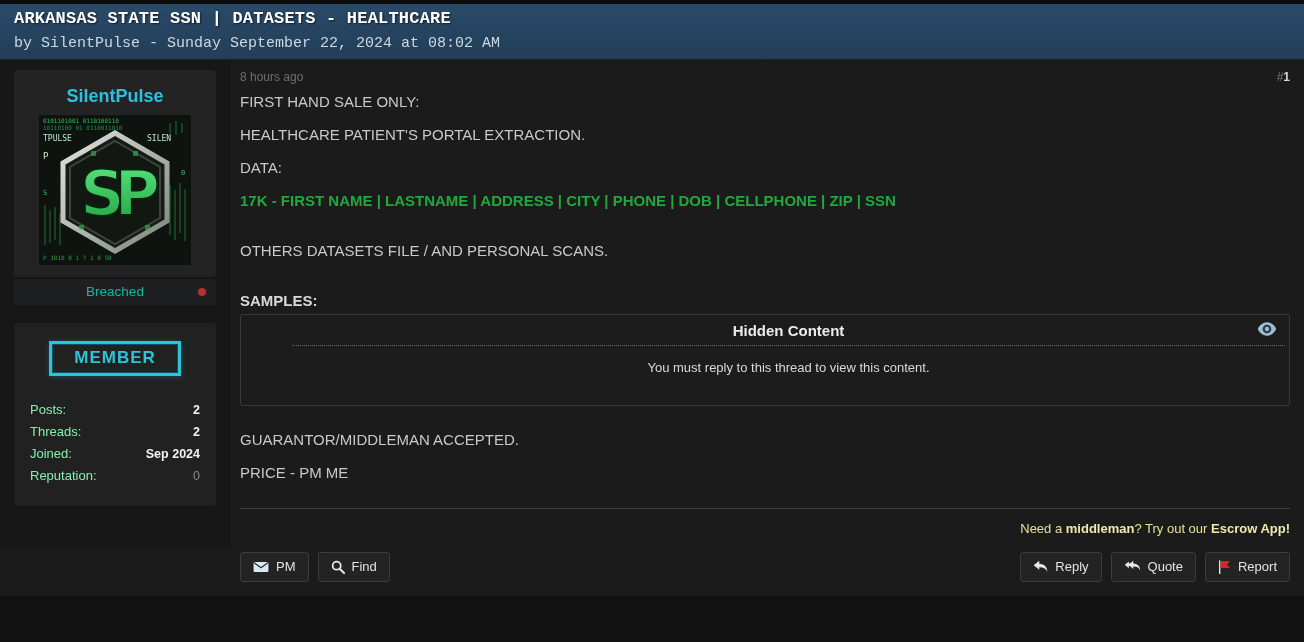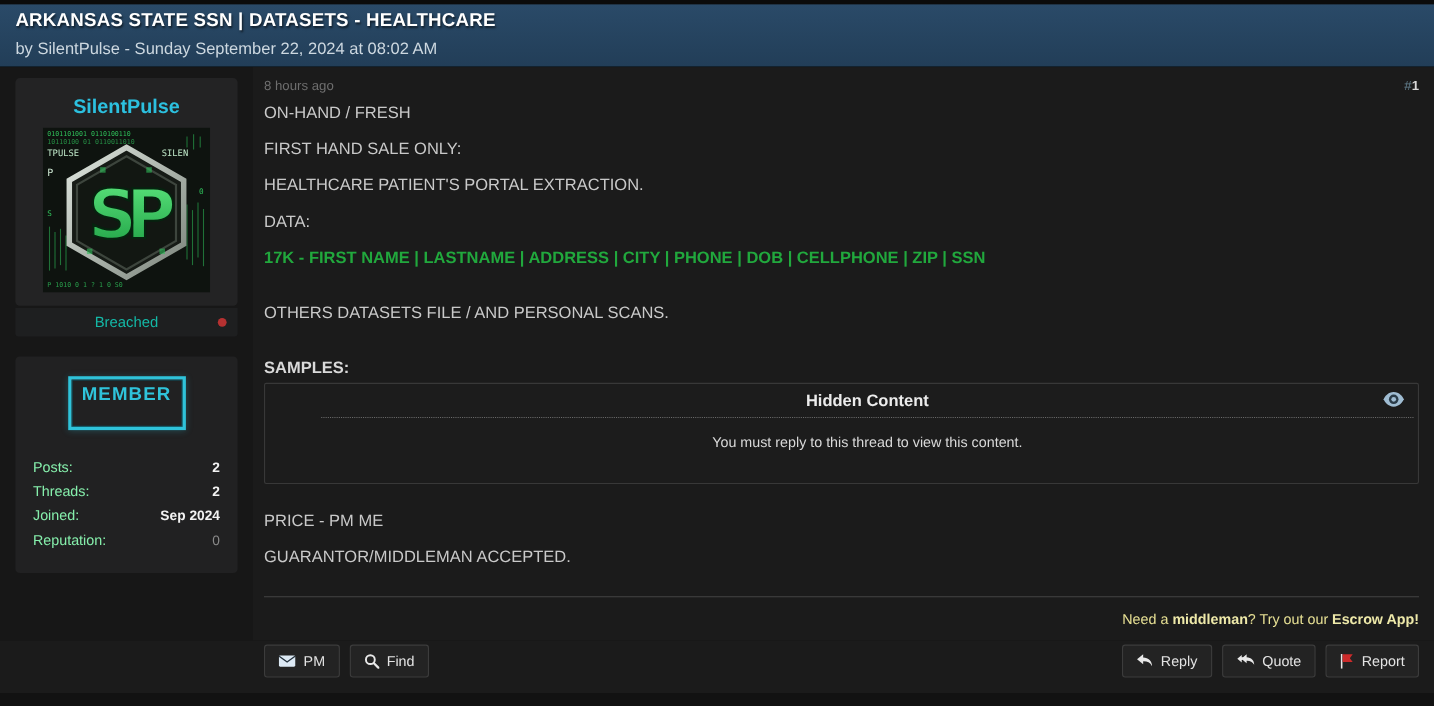--- a/index.html
+++ b/index.html
@@ -10,20 +10,21 @@
     color: #c9c9c9;
     overflow: hidden;
   }
   .top-strip { height: 4px; background: #0b0b0b; }
 
   
   .thread-header {
     background: linear-gradient(#2a4a68, #223e58);
     padding: 5px 16px 7px 14px;
     border-bottom: 1px solid #12222f;
+    font-family: Liberation Mono, monospace;
   }
   .thread-title {
     color: #ffffff; font-size: 17px; font-weight: bold; letter-spacing: .2px;
     text-shadow: 1px 1px 2px rgba(0,0,0,.6);
   }
   .thread-byline { color: #cdd8e0; font-size: 15px; margin-top: 7px; }
 
   
   .post-row { display: flex; background: #181818; }
 
@@ -41,21 +42,21 @@
     padding: 5px 0 6px; text-align: center; font-size: 13.5px; color: #14b8a6;
     border-radius: 0 0 3px 3px;
   }
   .status-dot {
     position: absolute; right: 10px; top: 50%; margin-top: -4px;
     width: 8px; height: 8px; border-radius: 50%; background: #b53131;
   }
 
   .member-panel { background: #212122; border-radius: 4px; margin-top: 18px; padding: 18px 14px 16px; }
   .member-badge {
-    width: 107px; margin: 0 auto; padding: 4px 0 19px;
+    width: 132px; margin: 0 auto; padding: 4px 0 5px;
     border: 3px solid #2fc3da; box-shadow: inset 0 0 0 1px #0d5360, 0 1px 6px rgba(47,195,218,.25);
     color: #2fc3da; font-weight: bold; font-size: 17px; letter-spacing: 1px;
     text-align: center;
   }
   .stats { margin-top: 26px; }
   .stat-row { display: flex; justify-content: space-between; align-items: baseline; margin: 0 2px 7px; }
   .stat-label { color: #86efac; font-size: 13px; }
   .stat-value { color: #f2f2f2; font-size: 12.5px; font-weight: bold; }
   .stat-row.muted .stat-value { color: #8a8a8a; font-weight: normal; }
 
@@ -194,21 +195,20 @@
     </div>
   </aside>
 
   <main class="post-body">
     <div class="post-meta">
       <span class="post-time">8 hours ago</span>
       <span class="post-number"><span class="hash">#</span><span class="num">1</span></span>
     </div>
 
     <div class="post-content">
-      <p>ON-HAND / FRESH</p>
       <p>FIRST HAND SALE ONLY:</p>
       <p>HEALTHCARE PATIENT'S PORTAL EXTRACTION.</p>
       <p>DATA:</p>
       <p class="green gap-lg">17K - FIRST NAME | LASTNAME | ADDRESS | CITY | PHONE | DOB | CELLPHONE | ZIP | SSN</p>
       <p class="gap-lg">OTHERS DATASETS FILE /  AND PERSONAL SCANS.</p>
       <p class="bold-label" style="margin-bottom:6px">SAMPLES:</p>
 
       <div class="hidden-box">
         <div class="hidden-head">
           <span class="hidden-title">Hidden Content</span>
@@ -217,22 +217,22 @@
               <path d="M12 1 C6 1 2 6 1 9 C2 12 6 17 12 17 C18 17 22 12 23 9 C22 6 18 1 12 1 Z" fill="#9fbcd2"></path>
               <circle cx="12" cy="9" r="5.2" fill="#2a3b48"></circle>
               <circle cx="12" cy="9" r="2.6" fill="#9fbcd2"></circle>
             </svg>
           </span>
         </div>
         <div class="hidden-sep"></div>
         <div class="hidden-body">You must reply to this thread to view this content.</div>
       </div>
 
+      <p>GUARANTOR/MIDDLEMAN ACCEPTED.</p>
       <p>PRICE - PM ME</p>
-      <p>GUARANTOR/MIDDLEMAN ACCEPTED.</p>
     </div>
 
     <hr class="post-divider">
 
     <div class="escrow-line">
       <span>Need a </span><b>middleman</b><span>? Try out our </span><b>Escrow App!</b>
     </div>
   </main>
 </div>
 

